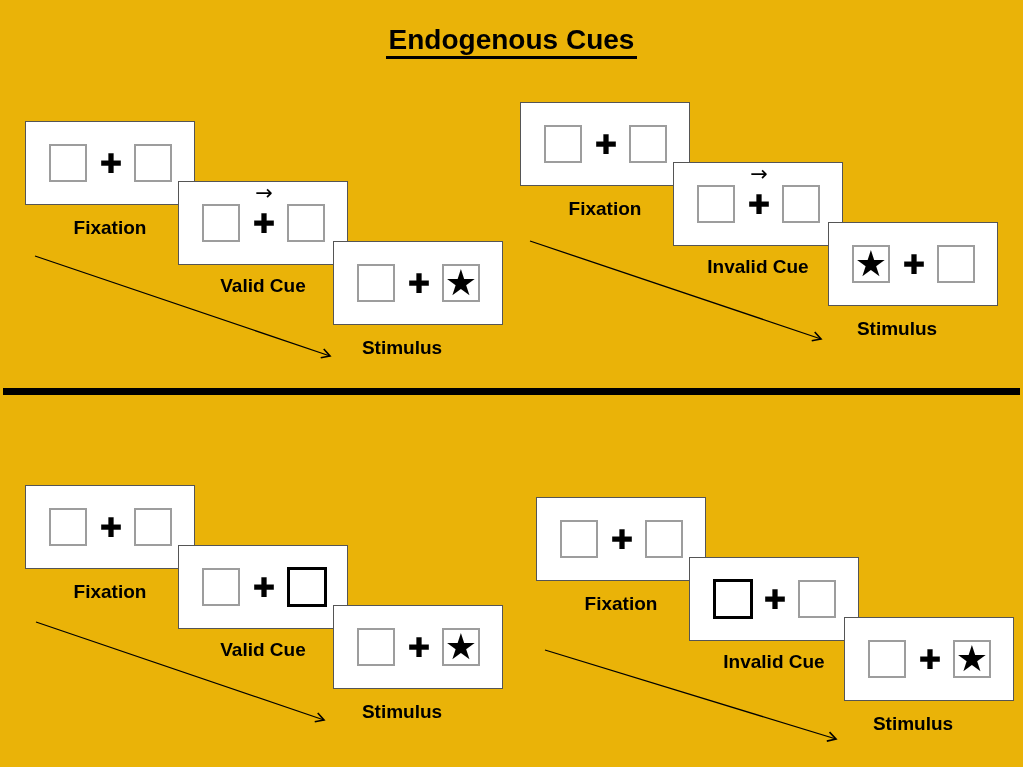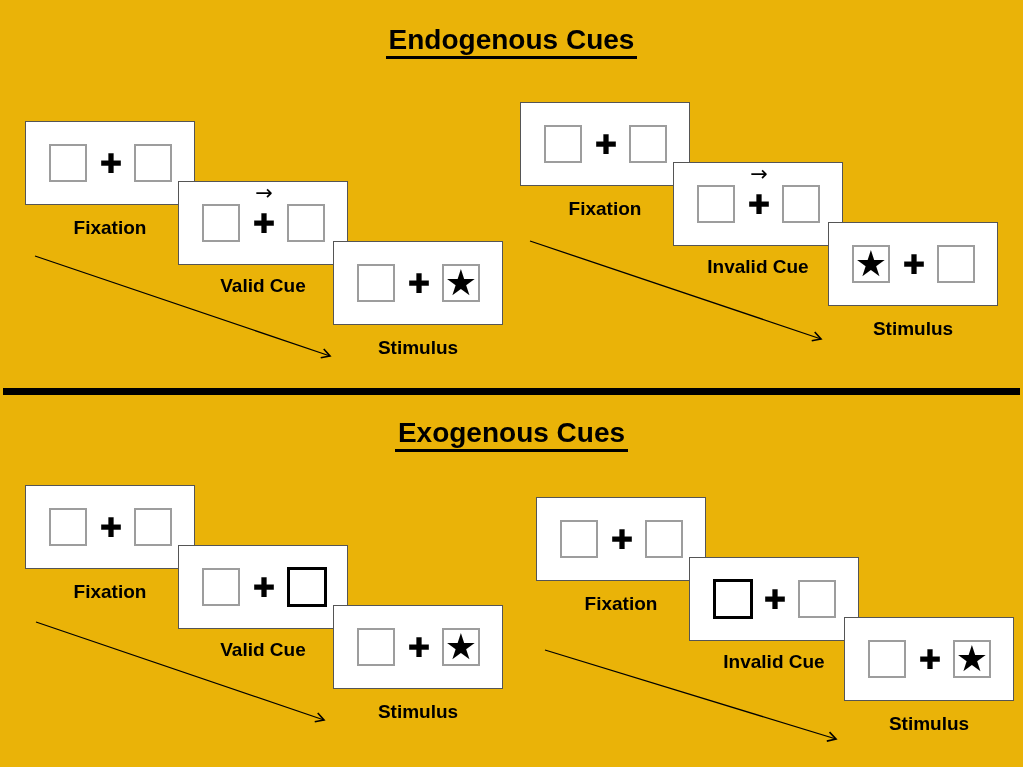--- a/index.html
+++ b/index.html
@@ -33,21 +33,21 @@
   .panel.p0 { left:0;     top:0;     z-index:1; }
   .panel.p1 { left:153px; top:60px;  z-index:2; }
   .panel.p2 { left:308px; top:120px; z-index:3; }
 
   .plabel {
     position:absolute; width:170px; text-align:center;
     font-size:19px; font-weight:bold; z-index:5; white-space:nowrap;
   }
   .plabel.l0 { left:0;     top:96px;  }
   .plabel.l1 { left:153px; top:154px; }
-  .plabel.l2 { left:308px; top:216px; }
+  .plabel.l2 { left:292px; top:216px; }
 
   .sq {
     position:absolute; top:22px; width:38px; height:38px; background:#fff;
     border:2px solid #9d9d9d; box-sizing:border-box;
     display:flex; align-items:center; justify-content:center;
   }
   .sq.left  { left:23px;  }
   .sq.right { left:108px; }
   .sq.bold  { border:3px solid #000; width:40px; height:40px; top:21px; }
 
@@ -118,23 +118,20 @@
           <span class="star">★</span>
         </div>
         <span class="plus">✚</span>
         <div class="sq right"></div>
       </div>
       <div class="plabel l2">Stimulus</div>
     </div>
 
   <div id="divider"></div>
 
-  <div class="section-title" id="title-exo">
-    <span>Exogenous Cues</span>
-  </div>
 
   <div class="group" id="group-exo-valid">
       <div class="panel p0">
         <div class="sq left"></div>
         <span class="plus">✚</span>
         <div class="sq right"></div>
       </div>
       <div class="plabel l0">Fixation</div>
       <div class="panel p1">
         <div class="sq left"></div>

